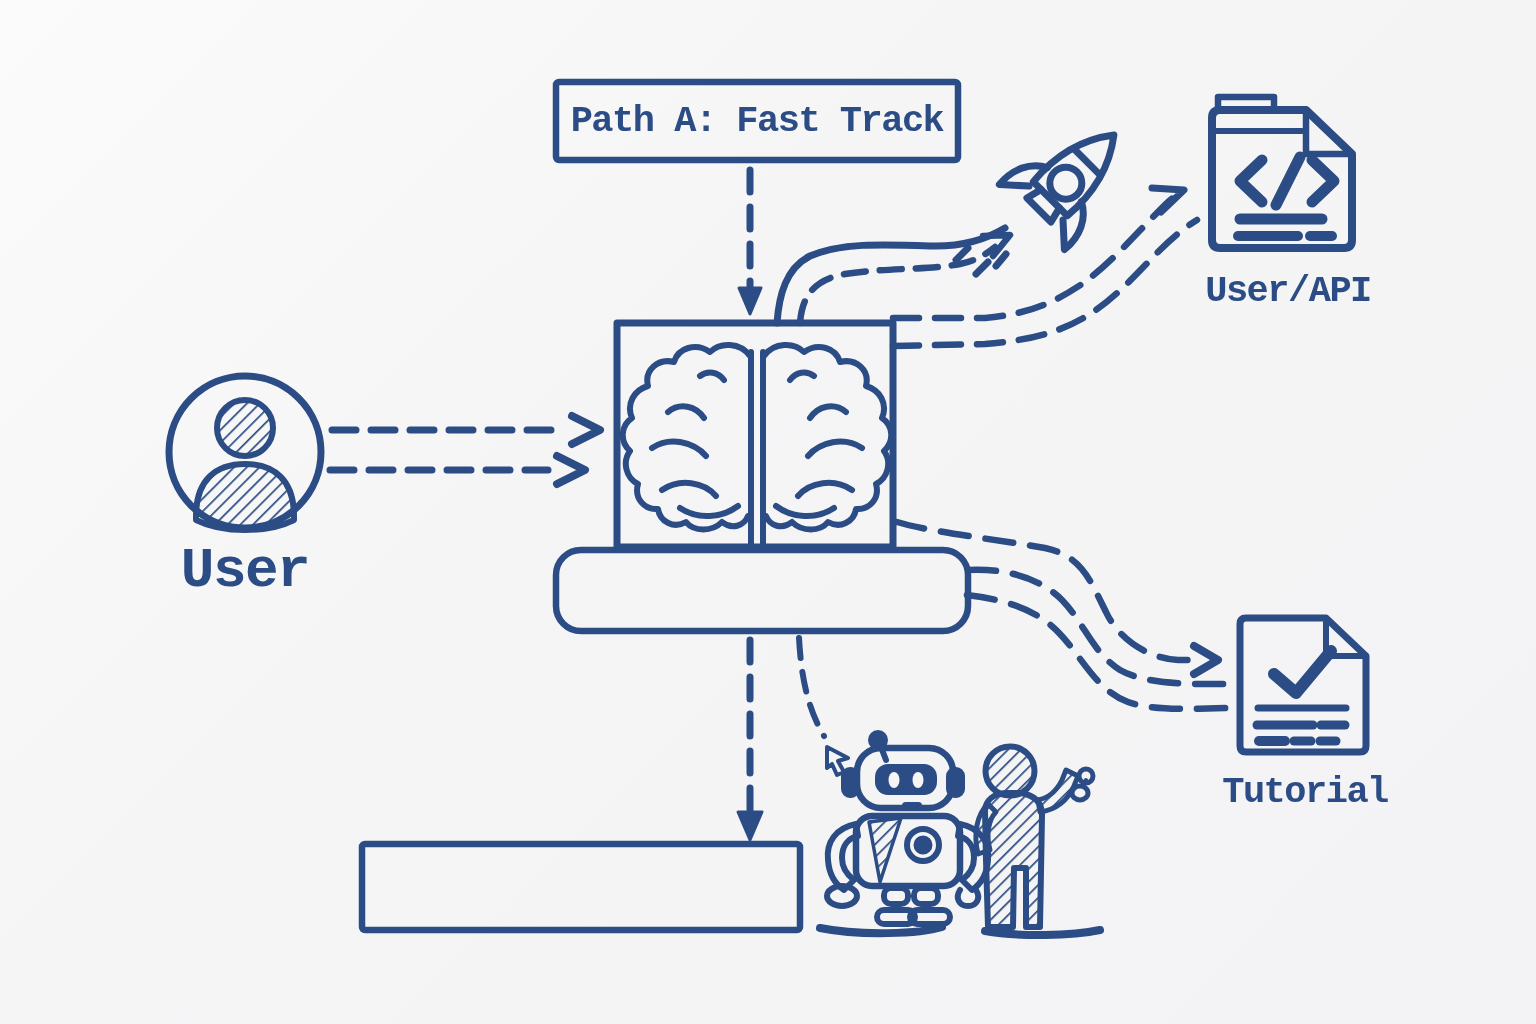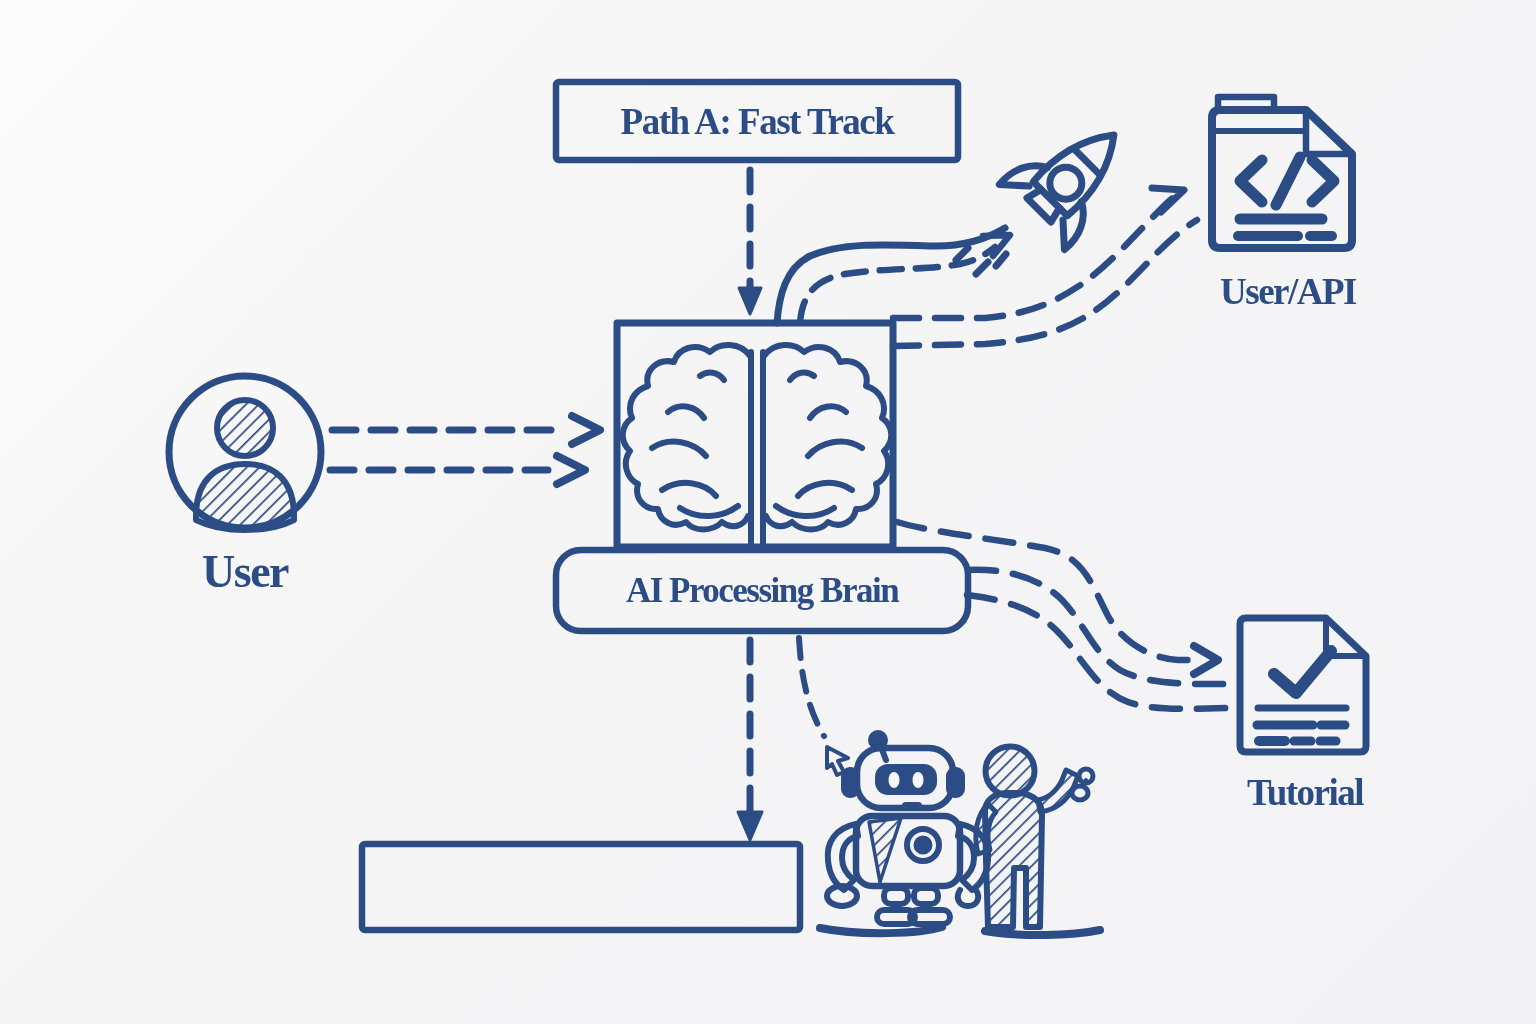--- a/index.html
+++ b/index.html
@@ -1,23 +1,23 @@
 <!DOCTYPE html>
 <html><head>
 <meta charset="utf-8">
 <style>
   html,body{margin:0;padding:0;}
   body{width:1536px;height:1024px;overflow:hidden;background:#f6f6f6;}
-  .stage{position:relative;width:1536px;height:1024px;background:linear-gradient(135deg,#fbfbfb 0%,#f5f5f6 40%,#f3f3f5 100%);font-family:Liberation Serif, serif;}
+  .stage{position:relative;width:1536px;height:1024px;background:linear-gradient(135deg,#fbfbfb 0%,#f5f5f6 40%,#f3f3f5 100%);font-family:Liberation Mono, monospace;}
   .stage svg{position:absolute;left:0;top:0;}
   .label{position:absolute;display:flex;align-items:center;justify-content:center;color:#2b4c84;font-weight:700;letter-spacing:-1.5px;white-space:nowrap;}
   .lbl-path-a{left:556px;top:82px;width:402px;height:78px;font-size:37px;}
   .lbl-path-b{left:362px;top:844px;width:438px;height:86px;font-size:38px;}
   .lbl-brain{left:556px;top:550px;width:412px;height:81px;font-size:35px;}
-  .lbl-user{left:163px;top:546px;width:164px;height:50px;font-size:46px;text-align:right;}
+  .lbl-user{left:163px;top:546px;width:164px;height:50px;font-size:56px;text-align:right;}
   .lbl-code{left:1190px;top:266px;width:196px;height:50px;font-size:37px;}
   .lbl-tutorial{left:1213px;top:768px;width:184px;height:48px;font-size:37px;}
 </style>
 </head>
 <body>
 
 <div class="stage">
 
 <svg width="1536" height="1024" viewBox="0 0 1536 1024">
   <defs>
@@ -177,18 +177,17 @@
       <ellipse cx="1080" cy="793" rx="8" ry="7" stroke-width="5"></ellipse>
       <path d="M1083,786 L1086,780" stroke-width="4"></path>
       <circle cx="1086" cy="776" r="7" stroke-width="5"></circle>
       <path d="M985,931 C1020,937 1072,936 1100,930" stroke-width="8"></path>
     </g>
 
   </g>
 </svg>
 
 <div class="label lbl-path-a">Path A: Fast Track</div>
-<div class="label lbl-brain">AI Processing Brain</div>
 <div class="label lbl-user">User</div>
 <div class="label lbl-code">User/API</div>
 <div class="label lbl-tutorial">Tutorial</div>
 
 </div>
 
 </body></html>

